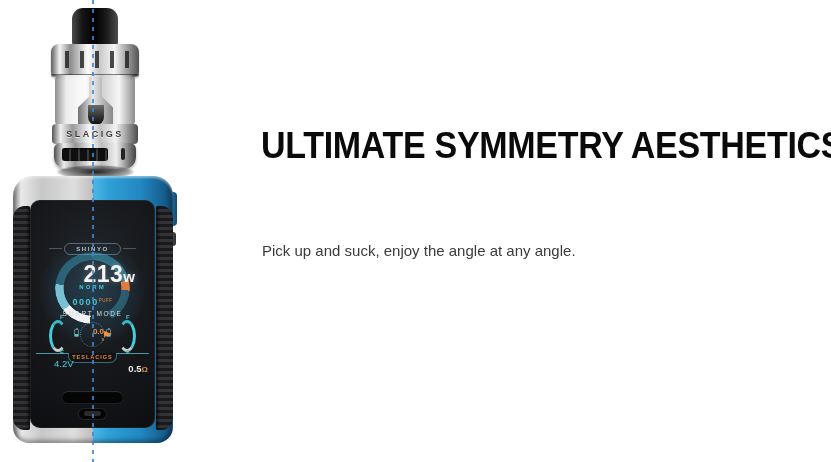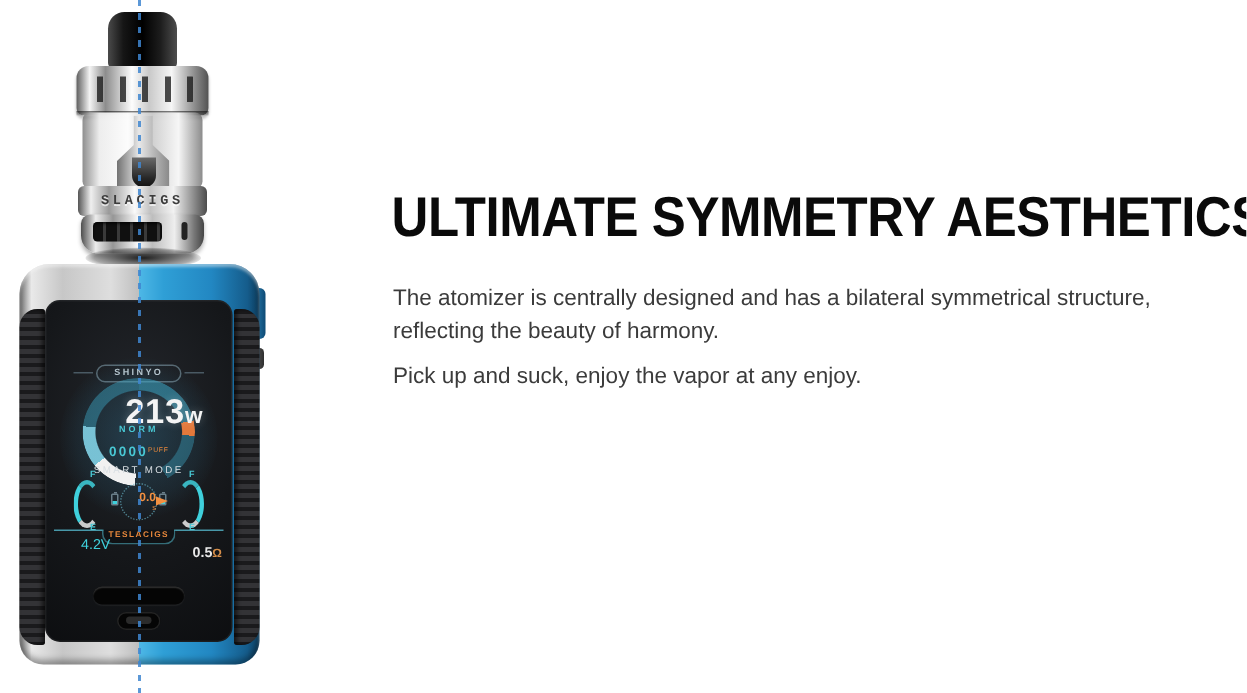--- a/index.html
+++ b/index.html
@@ -29,21 +29,21 @@
   .chimney { left:78px; top:77px; width:35px; height:49px;
     background:linear-gradient(to right,rgba(90,90,90,.85),rgba(232,232,232,.95) 42%,rgba(120,120,120,.85));
     clip-path:polygon(32% 0,68% 0,68% 40%,100% 62%,100% 100%,0 100%,0 62%,32% 40%); }
   .coil-slot { left:88px; top:105px; width:16px; height:20px; border-radius:0 0 8px 8px;
     background:linear-gradient(to bottom,#6a6a6a,#262626 70%,#111); }
 
   .band { left:52px; top:124px; width:86px; height:20px; border-radius:4px;
     background:linear-gradient(to right,#555,#efefef 10%,#9a9a9a 24%,#fafafa 44%,#c2c2c2 56%,#f2f2f2 74%,#7e7e7e 92%,#4c4c4c);
     display:flex; align-items:center; justify-content:center; }
   .band-label { font-size:9px; font-weight:bold; letter-spacing:2.5px; color:#3c3c3c;
-    text-shadow:0 1px 0 rgba(255,255,255,.65);font-family:Liberation Mono, monospace; }
+    text-shadow:0 1px 0 rgba(255,255,255,.65); }
 
   .airflow { left:54px; top:143px; width:82px; height:26px; border-radius:6px 6px 12px 12px;
     background:linear-gradient(to right,#4e4e4e,#ececec 12%,#969696 26%,#f8f8f8 46%,#bdbdbd 58%,#eeeeee 76%,#777 92%,#454545);
     box-shadow:0 2px 3px rgba(0,0,0,.3); }
   .airflow-slot { position:absolute; left:8px; top:5px; width:46px; height:13px; border-radius:3px;
     background:repeating-linear-gradient(to right,#101010 0 7px,#3a3a3a 7px 9px); box-shadow:inset 0 1px 2px rgba(0,0,0,.8); }
   .airflow-pin { position:absolute; right:11px; top:5px; width:4px; height:12px; border-radius:2px; background:#232323; }
 
   .neck-shadow { left:57px; top:165px; width:77px; height:14px; border-radius:50%;
     background:radial-gradient(ellipse at center, rgba(10,10,10,.9), rgba(10,10,10,.35) 60%, transparent 75%); }
@@ -218,16 +218,15 @@
   <div class="scr resistance">
     <span class="res-val">0.5</span><span class="res-unit">Ω</span>
   </div>
 
   <div class="part pill-button"></div>
   <div class="part usb-port"></div>
 
   <div class="symmetry-line"></div>
 
   <h1 class="copy-heading">ULTIMATE SYMMETRY AESTHETICS</h1>
-  <p class="copy-para p1">The atomizer is centrally designed and has a bilateral symmetrical structure, reflecting the beauty of harmony.</p>
-  <p class="copy-para p2">Pick up and suck, enjoy the vapor at any enjoy.</p>
+  <p class="copy-para p2">Pick up and suck, enjoy the angle at any angle.</p>
 
 </div>
 
 </body></html>

